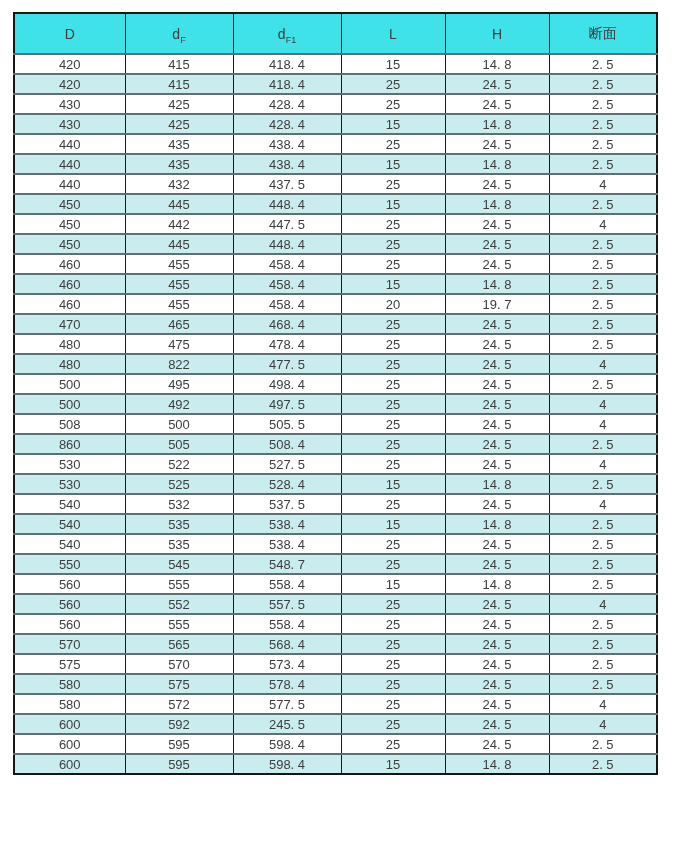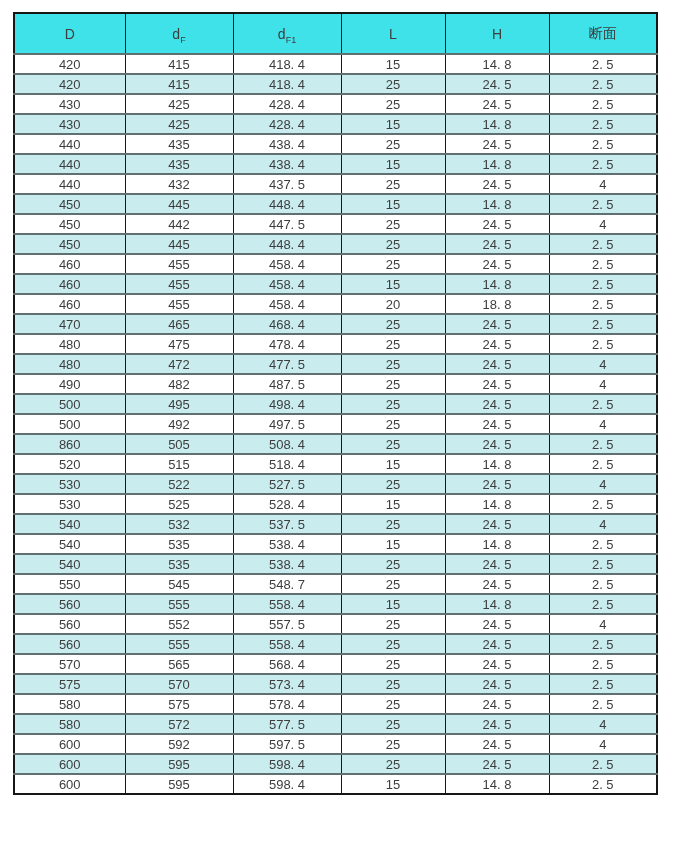--- a/index.html
+++ b/index.html
@@ -171,51 +171,43 @@
           <td>458. 4</td>
           <td>15</td>
           <td>14. 8</td>
           <td>2. 5</td>
         </tr>
         <tr>
           <td>460</td>
           <td>455</td>
           <td>458. 4</td>
           <td>20</td>
-          <td>18. 8</td>
+          <td>19. 7</td>
           <td>2. 5</td>
         </tr>
         <tr>
           <td>470</td>
           <td>465</td>
           <td>468. 4</td>
           <td>25</td>
           <td>24. 5</td>
           <td>2. 5</td>
         </tr>
         <tr>
           <td>480</td>
           <td>475</td>
           <td>478. 4</td>
           <td>25</td>
           <td>24. 5</td>
           <td>2. 5</td>
         </tr>
         <tr>
           <td>480</td>
-          <td>472</td>
+          <td>822</td>
           <td>477. 5</td>
-          <td>25</td>
-          <td>24. 5</td>
-          <td>4</td>
-        </tr>
-        <tr>
-          <td>490</td>
-          <td>482</td>
-          <td>487. 5</td>
           <td>25</td>
           <td>24. 5</td>
           <td>4</td>
         </tr>
         <tr>
           <td>500</td>
           <td>495</td>
           <td>498. 4</td>
           <td>25</td>
           <td>24. 5</td>
@@ -223,36 +215,36 @@
         </tr>
         <tr>
           <td>500</td>
           <td>492</td>
           <td>497. 5</td>
           <td>25</td>
           <td>24. 5</td>
           <td>4</td>
         </tr>
         <tr>
+          <td>508</td>
+          <td>500</td>
+          <td>505. 5</td>
+          <td>25</td>
+          <td>24. 5</td>
+          <td>4</td>
+        </tr>
+        <tr>
           <td>860</td>
           <td>505</td>
           <td>508. 4</td>
           <td>25</td>
           <td>24. 5</td>
           <td>2. 5</td>
         </tr>
         <tr>
-          <td>520</td>
-          <td>515</td>
-          <td>518. 4</td>
-          <td>15</td>
-          <td>14. 8</td>
-          <td>2. 5</td>
-        </tr>
-        <tr>
           <td>530</td>
           <td>522</td>
           <td>527. 5</td>
           <td>25</td>
           <td>24. 5</td>
           <td>4</td>
         </tr>
         <tr>
           <td>530</td>
           <td>525</td>
@@ -345,21 +337,21 @@
           <td>580</td>
           <td>572</td>
           <td>577. 5</td>
           <td>25</td>
           <td>24. 5</td>
           <td>4</td>
         </tr>
         <tr>
           <td>600</td>
           <td>592</td>
-          <td>597. 5</td>
+          <td>245. 5</td>
           <td>25</td>
           <td>24. 5</td>
           <td>4</td>
         </tr>
         <tr>
           <td>600</td>
           <td>595</td>
           <td>598. 4</td>
           <td>25</td>
           <td>24. 5</td>

